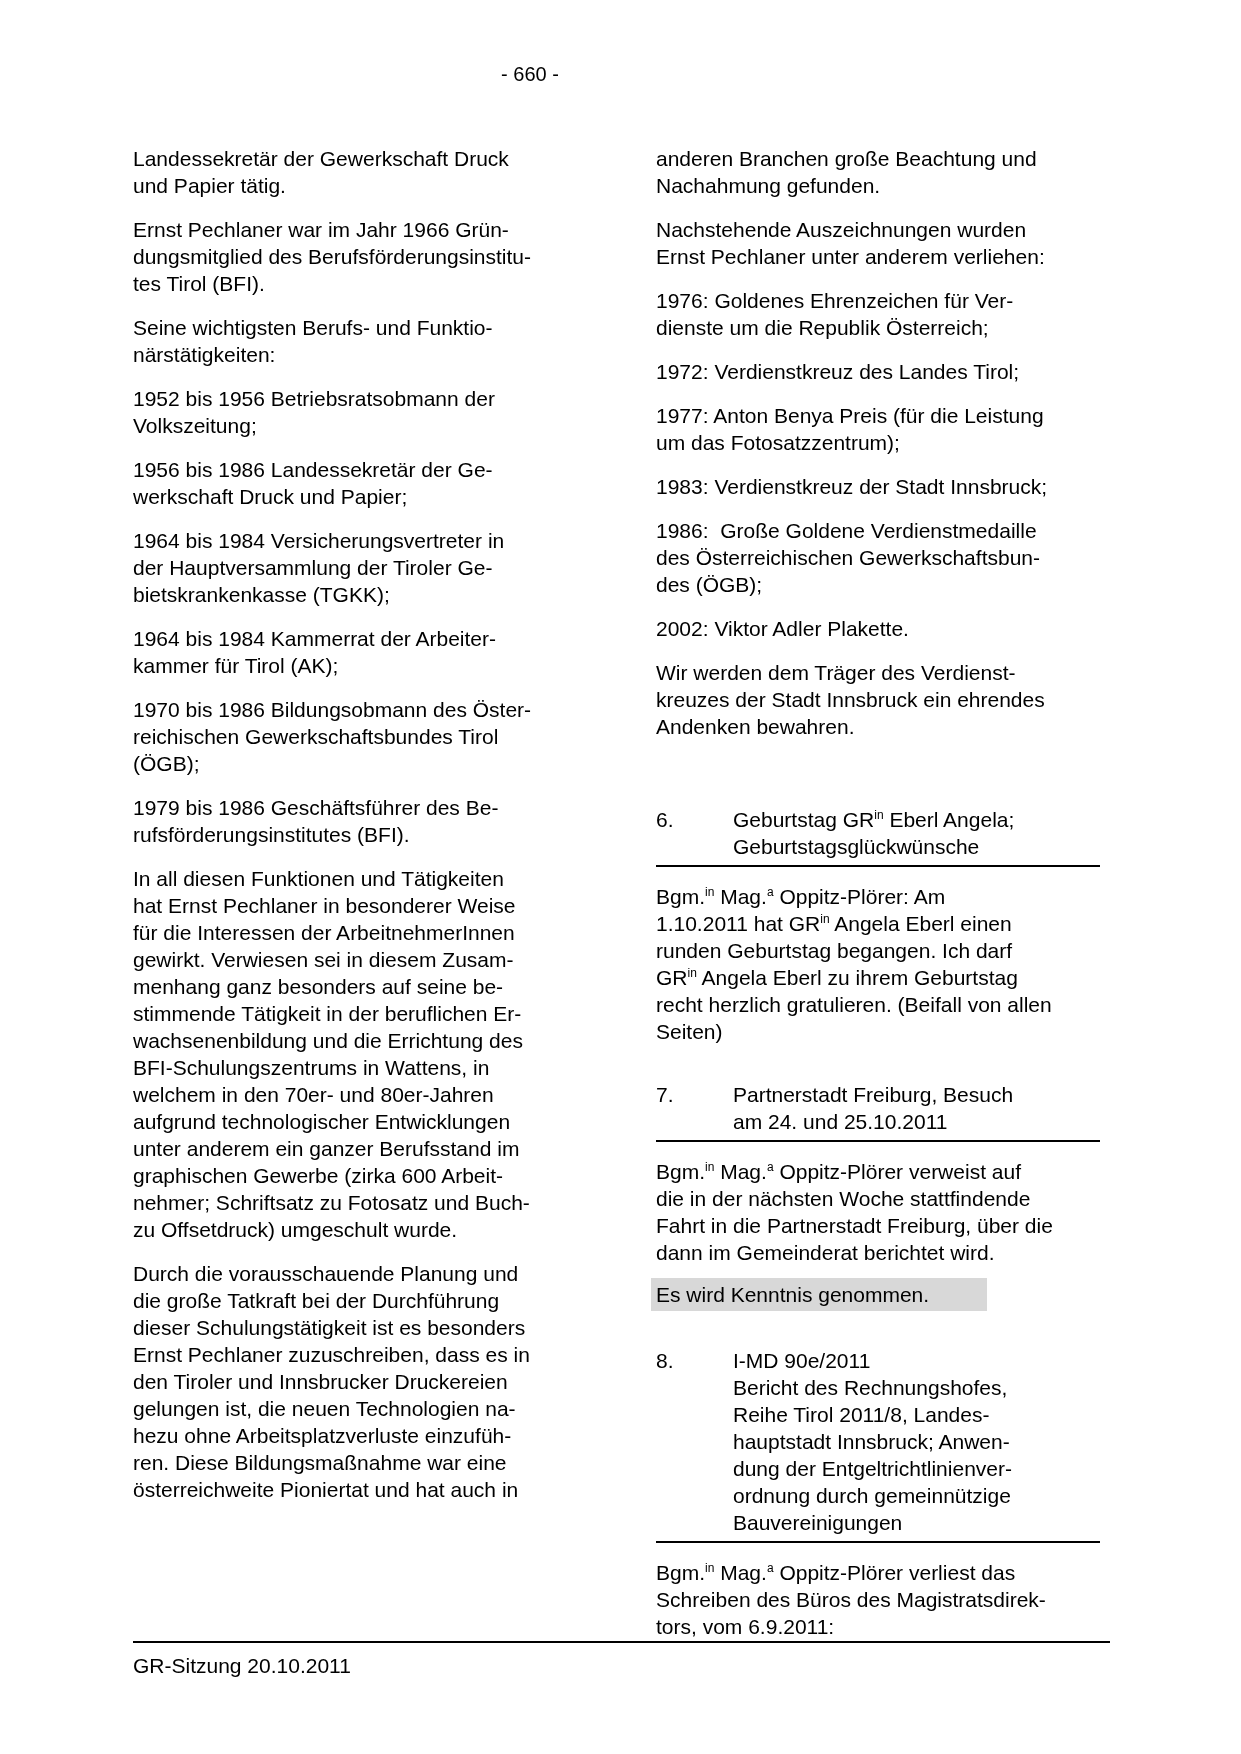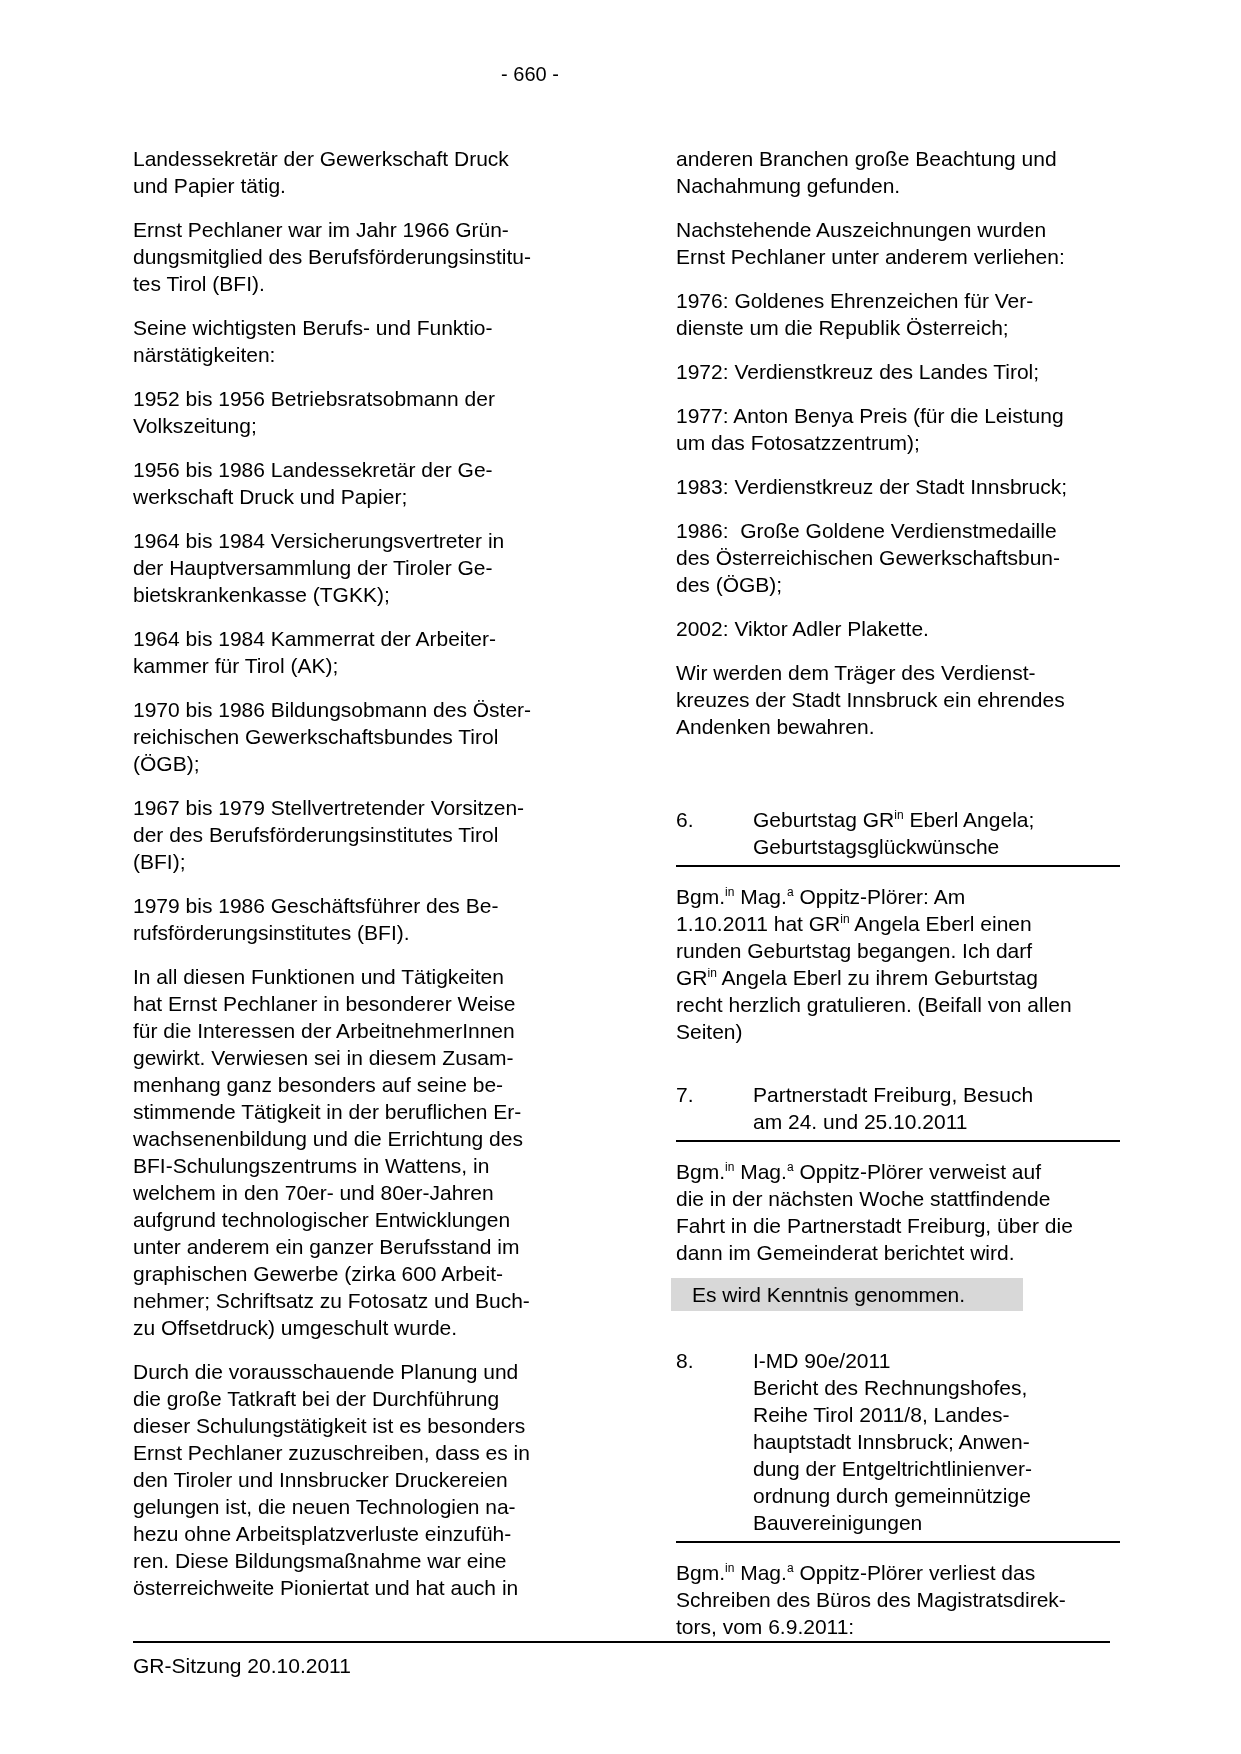--- a/index.html
+++ b/index.html
@@ -10,34 +10,34 @@
   }
   .page-number{
     position:absolute;top:62px;left:0;width:1060px;
     text-align:center;font-size:20px;line-height:24px;
   }
   .col{
     position:absolute;top:128px;font-size:21px;line-height:27px;
     white-space:nowrap;
   }
   .col-left{left:133px;width:436px;}
-  .col-right{left:676px;width:444px;}
+  .col-right{left:656px;width:444px;}
   p.para{margin:17px 0 12px 0;}
   sup{font-size:12px;line-height:0;vertical-align:super;letter-spacing:0;}
   .agenda{margin-top:36px;}
   .agenda-first{margin-top:66px;}
   .agenda-heading{border-bottom:2px solid #000;padding-bottom:5px;}
   .agenda-row{display:flex;}
   .agenda-num{width:77px;flex:0 0 77px;}
   .agenda-title{flex:1 1 auto;}
   .agenda-block{margin-left:77px;}
   .agenda-body{margin:16px 0 12px 0;}
   .resolution{
     background:#d8d8d8;width:331px;margin:0 0 12px -5px;
-    padding:3px 0 3px 21px;
+    padding:3px 0 3px 5px;
   }
   .footer-rule{
     position:absolute;left:133px;top:1641px;width:977px;height:0;
     border-top:2px solid #000;
   }
   .footer-text{position:absolute;left:133px;top:1652px;font-size:21px;line-height:27px;}
 </style>
 </head>
 <body>
 
@@ -45,21 +45,20 @@
 
 <div class="col col-left">
   <p class="para">Landessekretär der Gewerkschaft Druck<br>und Papier tätig.</p>
   <p class="para">Ernst Pechlaner war im Jahr 1966 Grün-<br>dungsmitglied des Berufsförderungsinstitu-<br>tes Tirol (BFI).</p>
   <p class="para">Seine wichtigsten Berufs- und Funktio-<br>närstätigkeiten:</p>
   <p class="para">1952 bis 1956 Betriebsratsobmann der<br>Volkszeitung;</p>
   <p class="para">1956 bis 1986 Landessekretär der Ge-<br>werkschaft Druck und Papier;</p>
   <p class="para">1964 bis 1984 Versicherungsvertreter in<br>der Hauptversammlung der Tiroler Ge-<br>bietskrankenkasse (TGKK);</p>
   <p class="para">1964 bis 1984 Kammerrat der Arbeiter-<br>kammer für Tirol (AK);</p>
   <p class="para">1970 bis 1986 Bildungsobmann des Öster-<br>reichischen Gewerkschaftsbundes Tirol<br>(ÖGB);</p>
-  <p class="para">1967 bis 1979 Stellvertretender Vorsitzen-<br>der des Berufsförderungsinstitutes Tirol<br>(BFI);</p>
   <p class="para">1979 bis 1986 Geschäftsführer des Be-<br>rufsförderungsinstitutes (BFI).</p>
   <p class="para">In all diesen Funktionen und Tätigkeiten<br>hat Ernst Pechlaner in besonderer Weise<br>für die Interessen der ArbeitnehmerInnen<br>gewirkt. Verwiesen sei in diesem Zusam-<br>menhang ganz besonders auf seine be-<br>stimmende Tätigkeit in der beruflichen Er-<br>wachsenenbildung und die Errichtung des<br>BFI-Schulungszentrums in Wattens, in<br>welchem in den 70er- und 80er-Jahren<br>aufgrund technologischer Entwicklungen<br>unter anderem ein ganzer Berufsstand im<br>graphischen Gewerbe (zirka 600 Arbeit-<br>nehmer; Schriftsatz zu Fotosatz und Buch-<br>zu Offsetdruck) umgeschult wurde.</p>
   <p class="para">Durch die vorausschauende Planung und<br>die große Tatkraft bei der Durchführung<br>dieser Schulungstätigkeit ist es besonders<br>Ernst Pechlaner zuzuschreiben, dass es in<br>den Tiroler und Innsbrucker Druckereien<br>gelungen ist, die neuen Technologien na-<br>hezu ohne Arbeitsplatzverluste einzufüh-<br>ren. Diese Bildungsmaßnahme war eine<br>österreichweite Pioniertat und hat auch in</p>
 </div>
 
 <div class="col col-right">
   <p class="para">anderen Branchen große Beachtung und<br>Nachahmung gefunden.</p>
   <p class="para">Nachstehende Auszeichnungen wurden<br>Ernst Pechlaner unter anderem verliehen:</p>
   <p class="para">1976: Goldenes Ehrenzeichen für Ver-<br>dienste um die Republik Österreich;</p>
   <p class="para">1972: Verdienstkreuz des Landes Tirol;</p>

